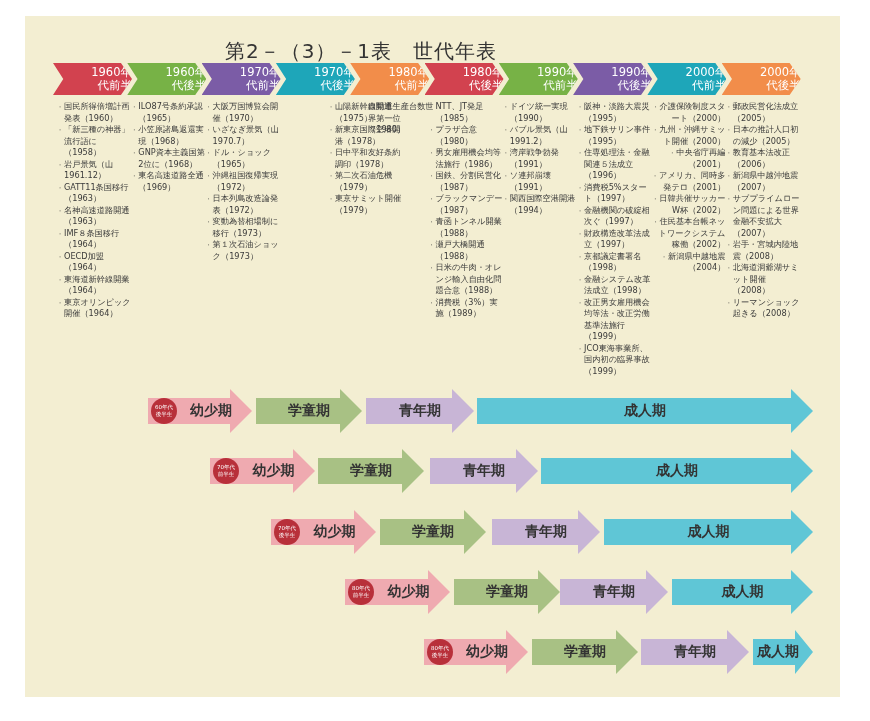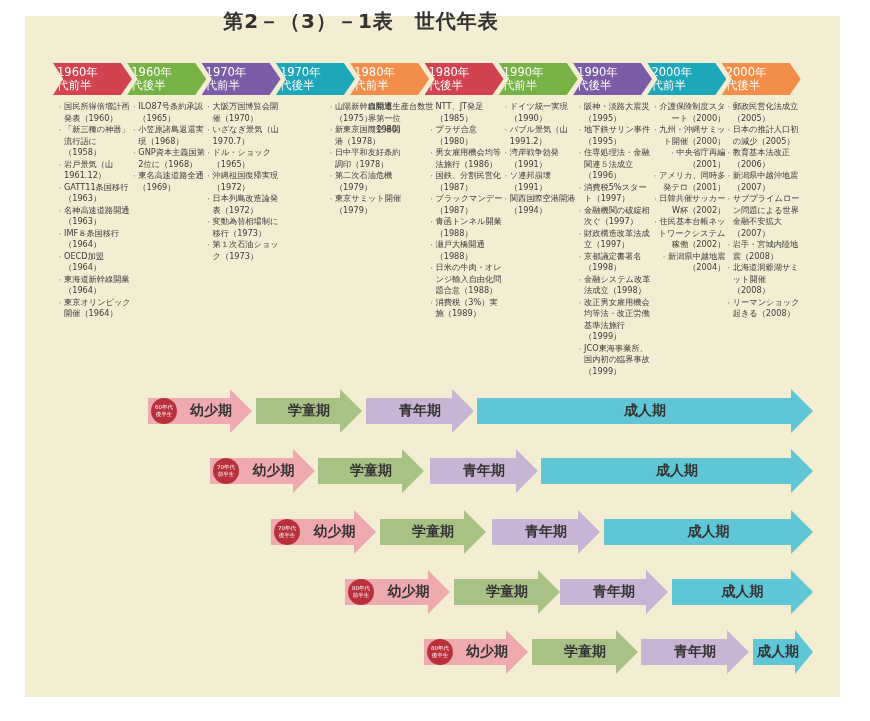--- a/index.html
+++ b/index.html
@@ -1,23 +1,23 @@
 <!DOCTYPE html>
 <html><head>
 <meta charset="utf-8">
 <style>
   html, body { margin:0; padding:0; background:#ffffff; }
   body { width:870px; height:721px; position:relative; overflow:hidden;
          font-family:"DejaVu Sans", "Liberation Sans", sans-serif; color:#3a3a3a; }
   .panel { position:absolute; left:25px; top:16px; width:815px; height:681px; background:#f3eed2; }
-  .title { position:absolute; left:0; top:8px; width:722px; text-align:center;
-           font-size:20px; font-weight:bold; color:#333; letter-spacing:1px; }
+  .title { position:absolute; left:0; top:38px; width:722px; text-align:center;
+           font-size:20px; font-weight:normal; color:#333; letter-spacing:1px; }
   .chev { position:absolute; top:63px; width:79px; height:32px; color:#fff;
           clip-path: polygon(0 0, 86% 0, 100% 50%, 86% 100%, 0 100%, 13% 50%);
-          display:flex; flex-direction:column; align-items:flex-start; justify-content:center;
+          display:flex; flex-direction:column; align-items:flex-end; justify-content:center;
           font-size:11.5px; line-height:13px; padding-left:4px; box-sizing:border-box; }
   .col { position:absolute; top:101px; width:74px; font-size:8.2px; line-height:11.5px; color:#3a3a3a; }
   .col ul { list-style:none; margin:0; padding:0; }
   .col li { padding-left:7px; text-indent:-7px; margin:0; }
   .col li::before { content:"・"; font-size:6px; margin-right:1px; }
   .stage { position:absolute; height:44px;
            display:flex; align-items:center; justify-content:center; font-size:14px; color:#333; font-weight:bold; }
   .stage .shape { position:absolute; inset:0; }
   .stage .lbl { position:relative; z-index:2; }
   .badge { position:absolute; width:26px; height:26px; border-radius:50%; background:#b8303a; color:#fff;

